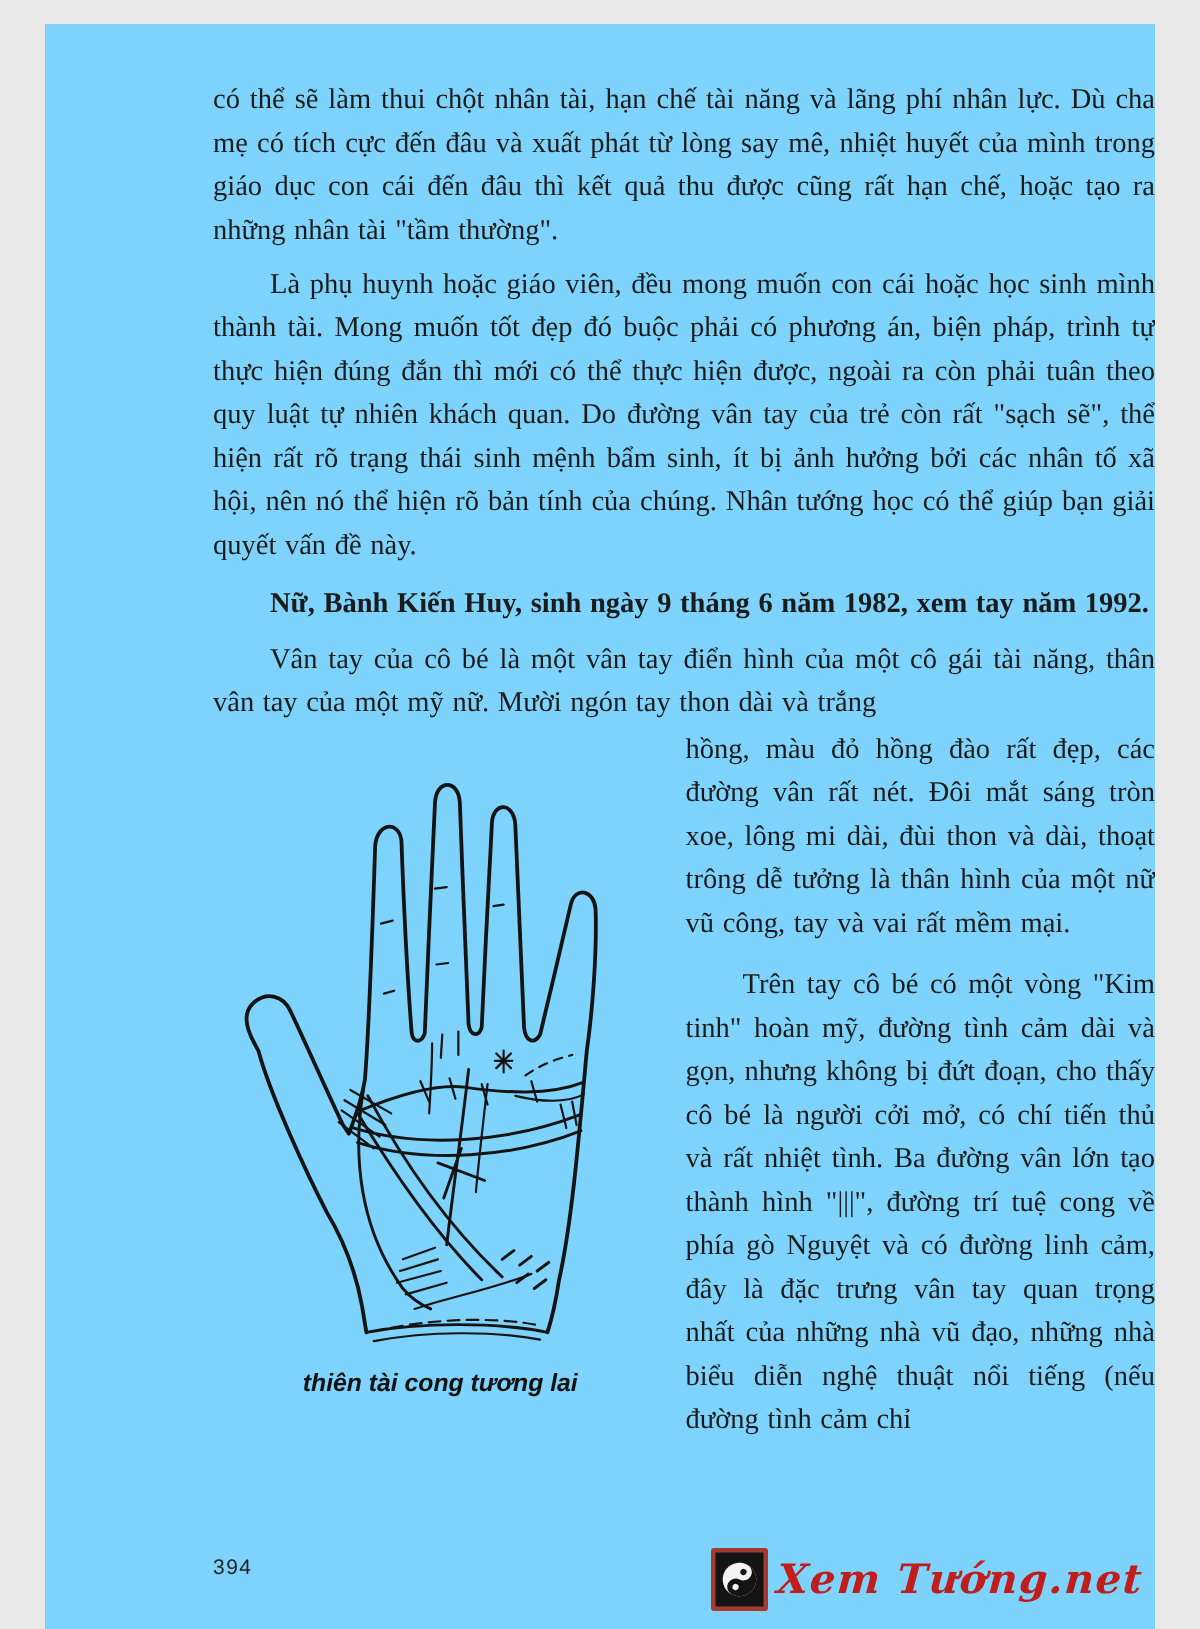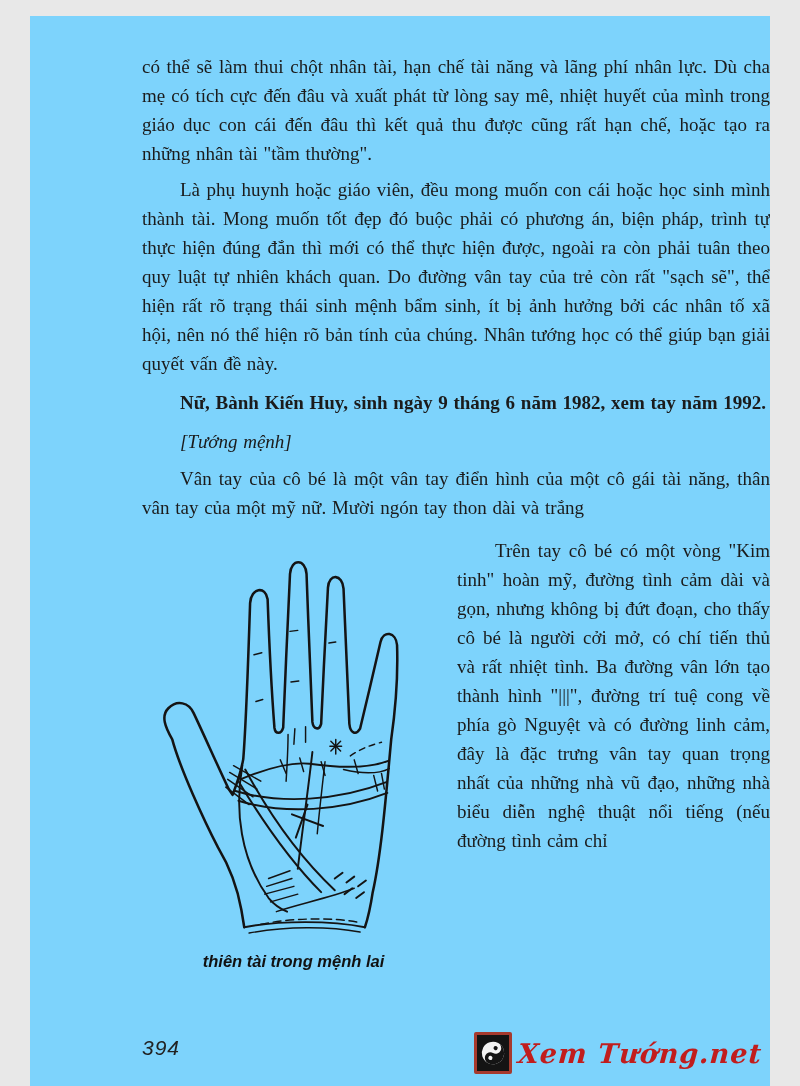--- a/index.html
+++ b/index.html
@@ -55,25 +55,24 @@
     color:#111;
   }
   .footer{
     position:absolute;
     left:0;right:0;bottom:14px;
     height:56px;
   }
   .page-number{
     position:absolute;
     left:112px;top:4px;
-    font-size:21px;
+    font-size:14px;
     letter-spacing:1px;
     color:#222;
     font-family:"Liberation Sans", sans-serif;
-    font-style:italic;
   }
   .watermark{
     position:absolute;
     right:8px;top:0;
     display:flex;
     align-items:center;
   }
   .wm-icon{
     width:38px;height:42px;
     border:3px solid #a63a2e;
@@ -106,21 +105,20 @@
 
 <div class="page">
   <div class="content">
 
     <p class="para">có thể sẽ làm thui chột nhân tài, hạn chế tài năng và lãng phí nhân lực. Dù cha mẹ có tích cực đến đâu và xuất phát từ lòng say mê, nhiệt huyết của mình trong giáo dục con cái đến đâu thì kết quả thu được cũng rất hạn chế, hoặc tạo ra những nhân tài "tầm thường".</p>
 
     <p class="para indent">Là phụ huynh hoặc giáo viên, đều mong muốn con cái hoặc học sinh mình thành tài. Mong muốn tốt đẹp đó buộc phải có phương án, biện pháp, trình tự thực hiện đúng đắn thì mới có thể thực hiện được, ngoài ra còn phải tuân theo quy luật tự nhiên khách quan. Do đường vân tay của trẻ còn rất "sạch sẽ", thể hiện rất rõ trạng thái sinh mệnh bẩm sinh, ít bị ảnh hưởng bởi các nhân tố xã hội, nên nó thể hiện rõ bản tính của chúng. Nhân tướng học có thể giúp bạn giải quyết vấn đề này.</p>
 
     <p class="para indent bold-italic" style="margin-top:10px;">Nữ, Bành Kiến Huy, sinh ngày 9 tháng 6 năm 1982, xem tay năm 1992.</p>
 
-    <p class="para indent italic" style="margin-top:10px;">[Tướng mệnh]</p>
 
     <p class="para indent no-space" style="margin-top:8px;">Vân tay của cô bé là một vân tay điển hình của một cô gái tài năng, thân vân tay của một mỹ nữ. Mười ngón tay thon dài và trắng</p>
 
     <div class="wrap-section">
 
       <div class="figure-col">
         <figure class="figure" style="margin:12px 0 0 0;">
           <svg class="line-art hand-art" width="292" height="399" viewBox="0 0 300 410" aria-hidden="true">
 
             <path class="outline" d="M103 402 L100 384
@@ -203,26 +201,27 @@
 
             <line class="thin" x1="113" y1="122" x2="121" y2="120"></line>
             <line class="thin" x1="150" y1="98" x2="158" y2="97"></line>
             <line class="thin" x1="151" y1="150" x2="159" y2="149"></line>
             <line class="thin" x1="190" y1="110" x2="197" y2="109"></line>
             <line class="thin" x1="115" y1="170" x2="122" y2="168"></line>
             <line class="thin" x1="155" y1="198" x2="154" y2="214"></line>
             <line class="thin" x1="166" y1="196" x2="166" y2="212"></line>
           </svg>
           <figcaption class="caption">
-            <div>thiên tài trong mệnh lai</div>
+            <div>thiên tài cong tương lai</div>
           </figcaption>
         </figure>
       </div>
 
       <div class="right-col">
+        <p class="para">hồng, màu đỏ hồng đào rất đẹp, các đường vân rất nét. Đôi mắt sáng tròn xoe, lông mi dài, đùi thon và dài, thoạt trông dễ tưởng là thân hình của một nữ vũ công, tay và vai rất mềm mại.</p>
         <p class="para indent" style="margin-top:12px;">Trên tay cô bé có một vòng "Kim tinh" hoàn mỹ, đường tình cảm dài và gọn, nhưng không bị đứt đoạn, cho thấy cô bé là người cởi mở, có chí tiến thủ và rất nhiệt tình. Ba đường vân lớn tạo thành hình "|||", đường trí tuệ cong về phía gò Nguyệt và có đường linh cảm, đây là đặc trưng vân tay quan trọng nhất của những nhà vũ đạo, những nhà biểu diễn nghệ thuật nổi tiếng (nếu đường tình cảm chỉ</p>
       </div>
 
     </div>
   </div>
 
   <div class="footer">
     <div class="page-number">394</div>
     <div class="watermark">
       <div class="wm-icon">

